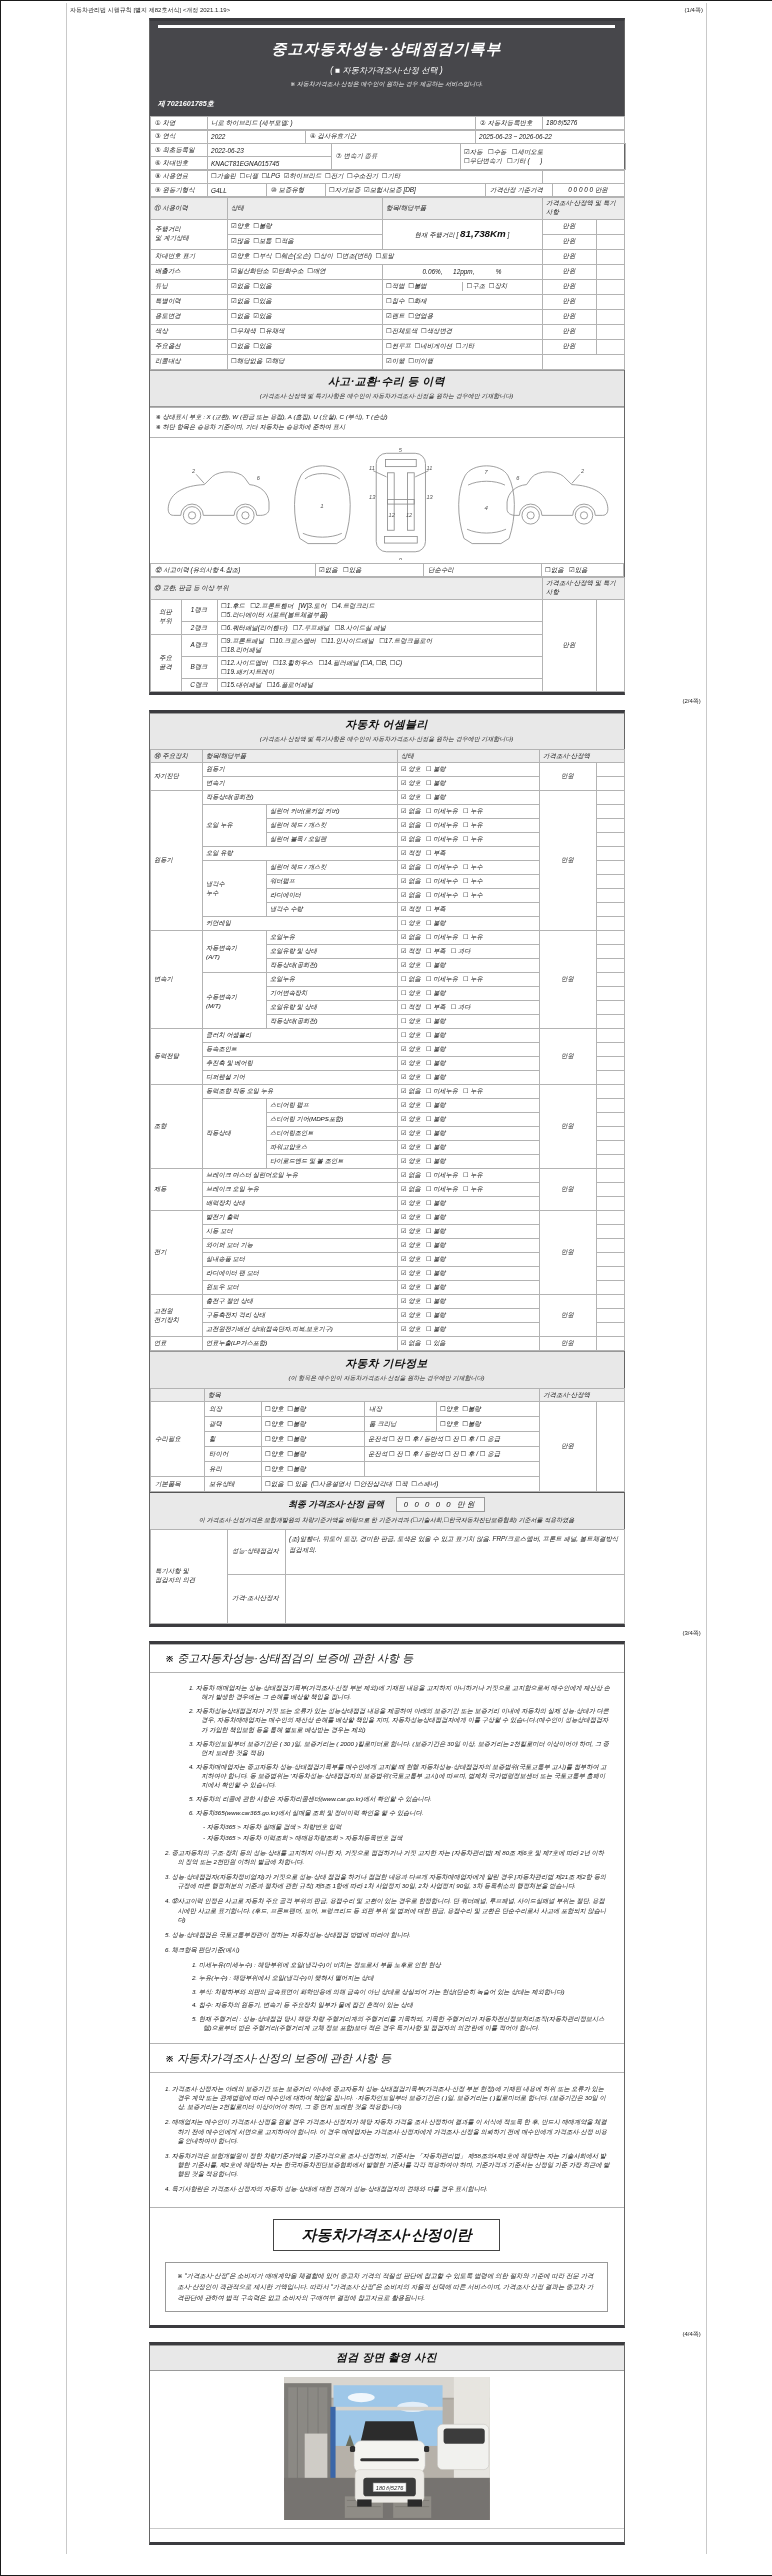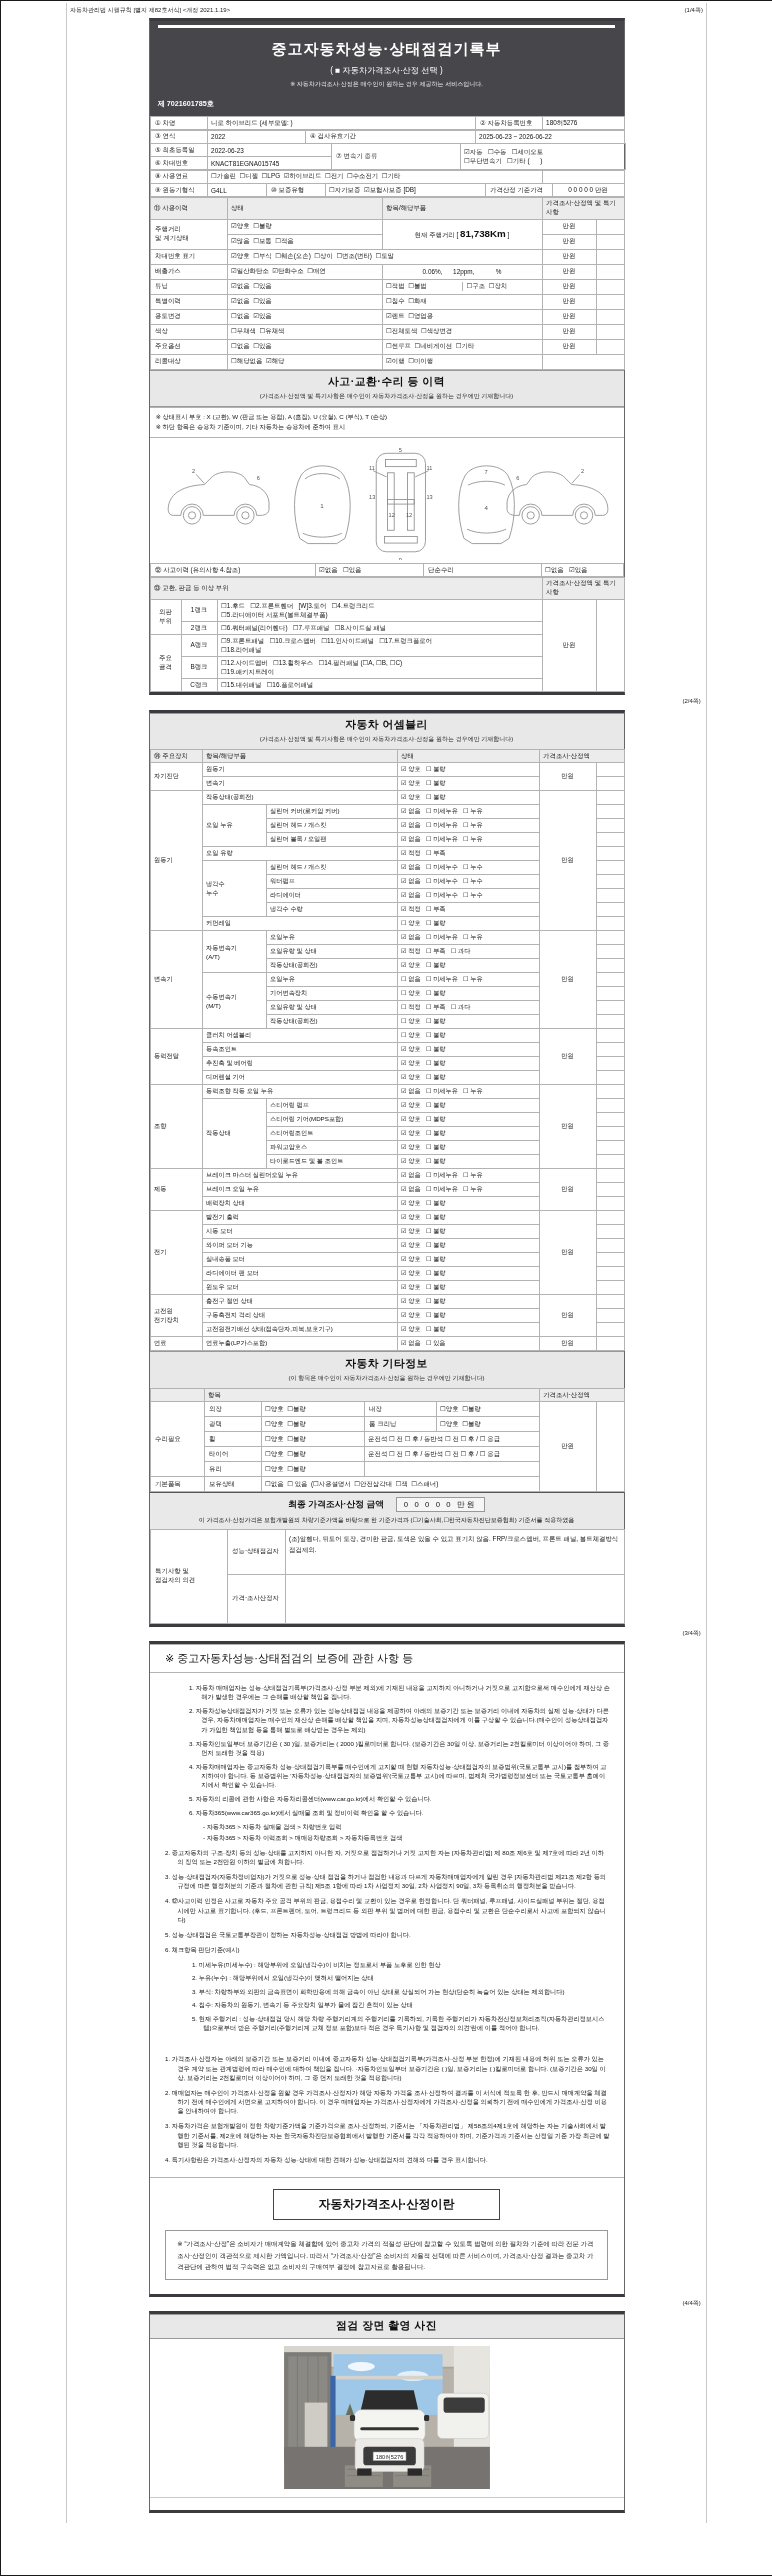--- a/index.html
+++ b/index.html
@@ -1,21 +1,21 @@
 <!DOCTYPE html>
 <html lang="ko" style="font-size:8.2px"><head>
 <meta charset="utf-8">
 <style>
   * { margin:0; padding:0; box-sizing:border-box; }
   body { background:#fff; font-family:"Liberation Sans","DejaVu Sans",sans-serif; color:#111; width:773px; }
   .viewport { width:773px; min-height:2576px; border:0.5px solid #1a1a1a; background:#fff; padding:2.1px 0 5.2px; }
   .paper { width:641px; margin:0 auto; border-left:0.5px solid #c9c9c9; border-right:0.5px solid #c9c9c9; padding:2.1px 0 9.3px; background:#fff; }
   .pagehead { width:639px; display:flex; justify-content:space-between; font-size:6px; color:#222; padding:1px 3.1px 3.1px; }
   .marker { text-align:right; font-size:6px; color:#222; padding:2.1px 5.2px 3.1px; }
-  .sheet { width:476px; margin:0 auto; border:1px solid #666; border-top:3.6px solid #3b3b3f; border-bottom:3.6px solid #3b3b3f; background:#fff; }
+  .sheet { width:476px; margin:0 auto; border:1px solid #666; border-top:3.6px solid #3b3b3f; border-bottom:3.6px solid #3b3b3f; background:#fff;font-style:italic; }
   
   .main-head { background:#47474b; color:#fff; padding:3.1px 8.2px 7.2px; }
   .stripe { height:2.6px; background:#fff; margin:1px 0 12.4px; }
   .mh-title { text-align:center; font-size:15px; font-weight:bold; letter-spacing:1px; }
   .mh-sub { text-align:center; font-size:8.2px; margin-top:5.7px; }
   .mh-note { text-align:center; font-size:6px; margin-top:4.1px; color:#f2f2f2; }
   .mh-docno { font-size:7.2px; font-weight:bold; margin-top:10.3px; }
   
   .sec-head { background:#e8e8e8; border-top:0.5px solid #999; border-bottom:0.5px solid #999; text-align:center; padding:4.6px 3.1px 5.2px; }
   .sec-title { font-size:10.8px; font-weight:bold; letter-spacing:0.5px; }
@@ -44,21 +44,21 @@
   .valbox { display:inline-block; border:0.5px solid #999; background:#f6f6f6; padding:1.5px 7.2px; margin-left:9.3px; font-size:7.7px; font-weight:normal; letter-spacing:2.1px; }
   .final-note { font-size:6px; margin-top:3.1px; font-weight:normal; }
   
   .nt { padding:5.2px 13.4px 7.2px; font-size:6.2px; line-height:1.5; }
   .nt-h { font-size:11px; padding:6.2px 15.5px; border-top:0.5px solid #b3b3b3; border-bottom:0.5px solid #b3b3b3; }
   .ni { margin:4.6px 0 4.6px 26px; padding-left:12.4px; text-indent:-12.4px; }
   .ni-sub { margin:1.5px 0 1.5px 40px; }
   .no { margin:5.7px 0 5.7px 2.1px; padding-left:12.4px; text-indent:-12.4px; }
   .ns { margin:4.1px 0 4.1px 29px; padding-left:11.3px; text-indent:-11.3px; }
   .defbox-wrap { border-top:0.5px solid #b3b3b3; padding:11.3px 15.5px 13.4px; }
-  .defbox-title { width:227px; margin:0 auto; border:1px solid #444; text-align:center; font-size:12px; font-weight:bold; padding:5.7px 4.1px; }
+  .defbox-title { width:227px; margin:0 auto; border:1px solid #444; text-align:center; font-size:15px; font-weight:bold; padding:5.7px 4.1px; }
   .defbox-text { border:0.5px solid #999; margin-top:10.3px; padding:7.2px 11.3px; font-size:6.4px; line-height:1.75; }
   
   .photo-block { text-align:center; padding:6.2px 0; border-bottom:0.5px solid #c9c9c9; }
   .photo-block:last-of-type { border-bottom:none; }
 </style>
 </head>
 <body>
 
 <div class="viewport">
  <div class="paper">
@@ -762,20 +762,21 @@
       <div class="no">3.  성능·상태점검자(자동차정비업자)가 거짓으로 성능·상태 점검을 하거나 점검한 내용과 다르게 자동차매매업자에게 알린 경우 [자동차관리법 제21조 제2항 등의 규정에 따른 행정처분의 기준과 절차에 관한 규칙] 제5조 1항에 따라 1차 사업정지 30일, 2차 사업정지 90일, 3차 등록취소의 행정처분을 받습니다.</div>
       <div class="no">4.  ⑫사고이력 인정은 사고로 자동차 주요 골격 부위의 판금, 용접수리 및 교환이 있는 경우로 한정합니다. 단 쿼터패널, 루프패널, 사이드실패널 부위는 절단, 용접 시에만 사고로 표기합니다. (후드, 프론트펜더, 도어, 트렁크리드 등 외판 부위 및 범퍼에 대한 판금, 용접수리 및 교환은 단순수리로서 사고에 포함되지 않습니다)</div>
       <div class="no">5.  성능·상태점검은 국토교통부장관이 정하는 자동차성능·상태점검 방법에 따라야 합니다.</div>
       <div class="no">6.  체크항목 판단기준(예시)</div>
       <div class="ns">1.  미세누유(미세누수) : 해당부위에 오일(냉각수)이 비치는 정도로서 부품 노후로 인한 현상</div>
       <div class="ns">2.  누유(누수) : 해당부위에서 오일(냉각수)이 맺혀서 떨어지는 상태</div>
       <div class="ns">3.  부식: 차량하부와 외판의 금속표면이 화학반응에 의해 금속이 아닌 상태로 상실되어 가는 현상(단순히 녹슬어 있는 상태는 제외합니다)</div>
       <div class="ns">4.  침수: 자동차의 원동기, 변속기 등 주요장치 일부가 물에 잠긴 흔적이 있는 상태</div>
       <div class="ns">5.  현재 주행거리 : 성능·상태점검 당시 해당 차량 주행거리계의 주행거리를 기록하되, 기록한 주행거리가 자동차전산정보처리조직(자동차관리정보시스템)으로부터 받은 주행거리(주행거리계 교체 정보 포함)보다 적은 경우 특기사항 및 점검자의 의견'란에 이를 적어야 합니다.</div>
     </div>
+    <div class="nt-h">※ 자동차가격조사·산정의 보증에 관한 사항 등</div>
     <div class="nt">
       <div class="no">1.  가격조사·산정자는 아래의 보증기간 또는 보증거리 이내에 중고자동차 성능·상태점검기록부(가격조사·산정 부분 한정)에 기재된 내용에 허위 또는 오류가 있는 경우 계약 또는 관계법령에 따라 매수인에 대하여 책임을 집니다.  ·자동차인도일부터 보증기간은 (      )일, 보증거리는 (      )킬로미터로 합니다. (보증기간은 30일 이상, 보증거리는 2천킬로미터 이상이어야 하며, 그 중 먼저 도래한 것을 적용합니다)</div>
       <div class="no">2.  매매업자는 매수인이 가격조사·산정을 원할 경우 가격조사·산정자가 해당 자동차 가격을 조사·산정하여 결과를 이 서식에 적도록 한 후, 반드시 매매계약을 체결하기 전에 매수인에게 서면으로 고지하여야 합니다. 이 경우 매매업자는 가격조사·산정자에게 가격조사·산정을 의뢰하기 전에 매수인에게 가격조사·산정 비용을 안내하여야 합니다.</div>
       <div class="no">3.  자동차가격은 보험개발원이 정한 차량기준가액을 기준가격으로 조사·산정하되, 기준서는 「자동차관리법」 제58조의4제1호에 해당하는 자는 기술사회에서 발행한 기준서를, 제2호에 해당하는 자는 한국자동차진단보증협회에서 발행한 기준서를 각각 적용하여야 하며, 기준가격과 기준서는 산정일 기준 가장 최근에 발행된 것을 적용합니다.</div>
       <div class="no">4.  특기사항란은 가격조사·산정자의 자동차 성능·상태에 대한 견해가 성능·상태점검자의 견해와 다를 경우 표시합니다.</div>
     </div>
     <div class="defbox-wrap">
       <div class="defbox-title">자동차가격조사·산정이란</div>
       <div class="defbox-text">※ “가격조사·산정”은 소비자가 매매계약을 체결함에 있어 중고차 가격의 적절성 판단에 참고할 수 있도록 법령에 의한 절차와 기준에 따라 전문 가격조사·산정인이 객관적으로 제시한 가액입니다. 따라서 “가격조사·산정”은 소비자의 자율적 선택에 따른 서비스이며, 가격조사·산정 결과는 중고차 가격판단에 관하여 법적 구속력은 없고 소비자의 구매여부 결정에 참고자료로 활용됩니다.</div>
     </div>

